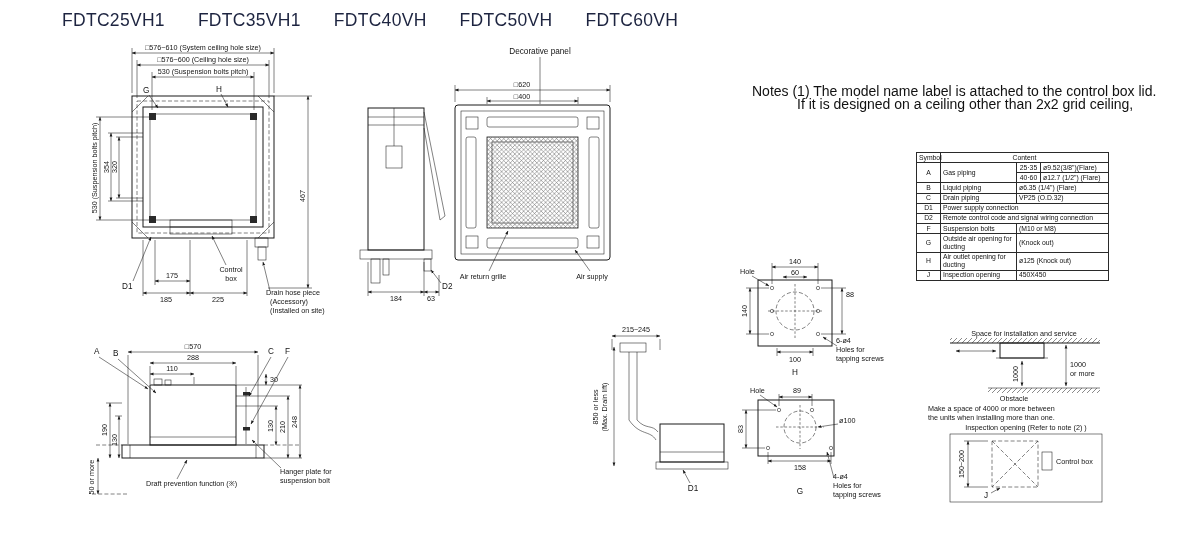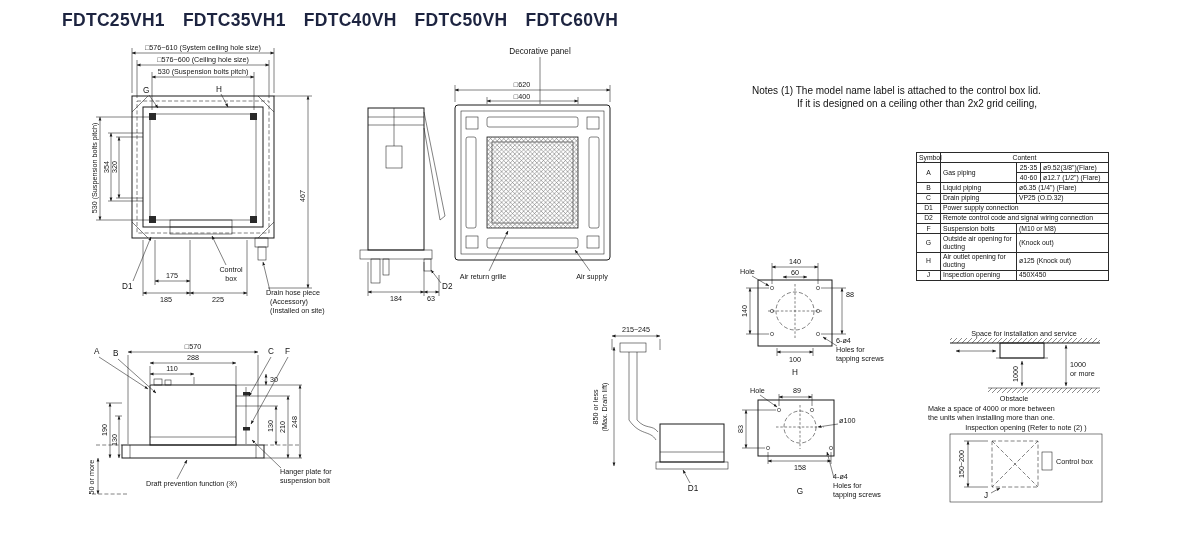--- a/index.html
+++ b/index.html
@@ -1,30 +1,30 @@
 <!DOCTYPE html>
 <html style="--title-color: #1d2440; --ink: #141414;"><head>
 <meta charset="utf-8">
 <style>
   *{margin:0;padding:0;box-sizing:border-box}
   html,body{background:#fff}
   body{width:1200px;height:540px;overflow:hidden}
   .canvas{position:relative;width:1200px;height:540px;background:#fff;font-family:"Liberation Sans",sans-serif}
-  .models{position:absolute;left:62px;top:10px;display:flex;gap:18px;font-weight:bold;font-size:17.5px;letter-spacing:.3px;color:var(--title-color,#1d2440)}
+  .models{position:absolute;left:62px;top:10px;display:flex;gap:33px;font-weight:normal;font-size:17.5px;letter-spacing:.3px;color:var(--title-color,#1d2440)}
   svg.sheet{position:absolute;left:0;top:0}
   svg text{font-family:"Liberation Sans",sans-serif;fill:var(--ink,#111)}
   .t7{font-size:7.2px}.t8{font-size:8.2px}
   .mid{text-anchor:middle}
   .ol{fill:none;stroke:#1a1a1a;stroke-width:1}
   .tl{fill:none;stroke:#1a1a1a;stroke-width:.55}
   .dl{fill:none;stroke:#1a1a1a;stroke-width:.55;marker-start:url(#ar);marker-end:url(#ar)}
   .ld{fill:none;stroke:#1a1a1a;stroke-width:.55;marker-end:url(#ar)}
   .dash{stroke-dasharray:4 2.2}
   .dsh2{stroke-dasharray:2.5 1.8}
-  .notes{position:absolute;left:752px;top:85px;font-size:10px;line-height:12.6px;color:#111;white-space:nowrap}
+  .notes{position:absolute;left:752px;top:85px;font-size:14px;line-height:12.6px;color:#111;white-space:nowrap}
   .notes .ind1{padding-left:31px}
   .notes .ind2{padding-left:45px}
   .spec{position:absolute;left:916px;top:152px;width:192px;border-collapse:collapse;font-size:6.8px;color:#111;table-layout:fixed}
   .spec th,.spec td{border:.8px solid #2a2a2a;padding:.5px 2px;line-height:1.2;text-align:left;vertical-align:middle}
   .spec th{font-weight:normal;text-align:center}
   .c-sym{text-align:center !important}
   .c-md{text-align:center !important}
 </style>
 </head>
 <body>

